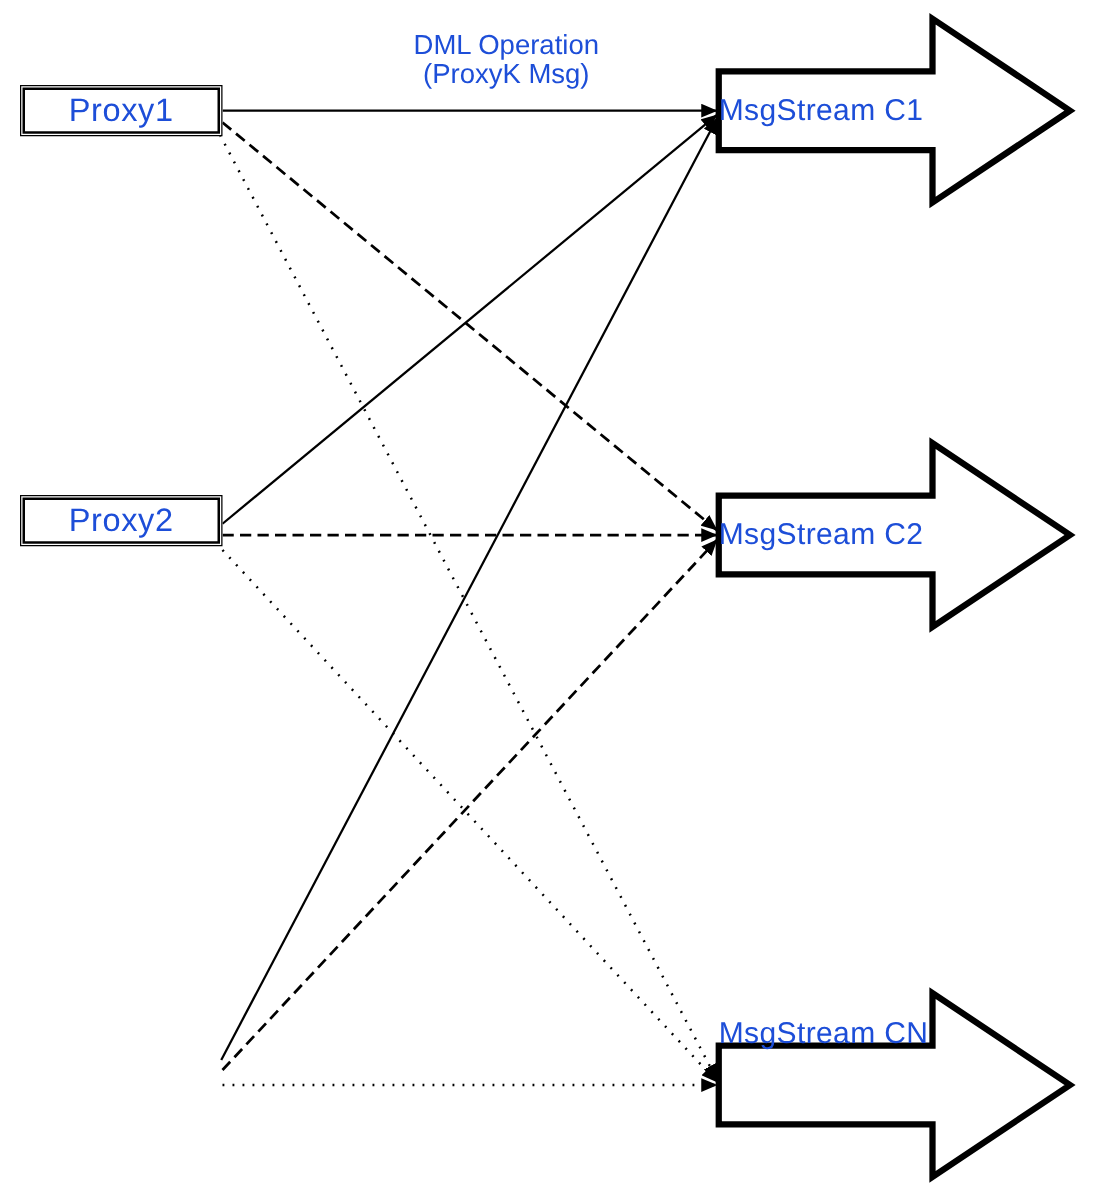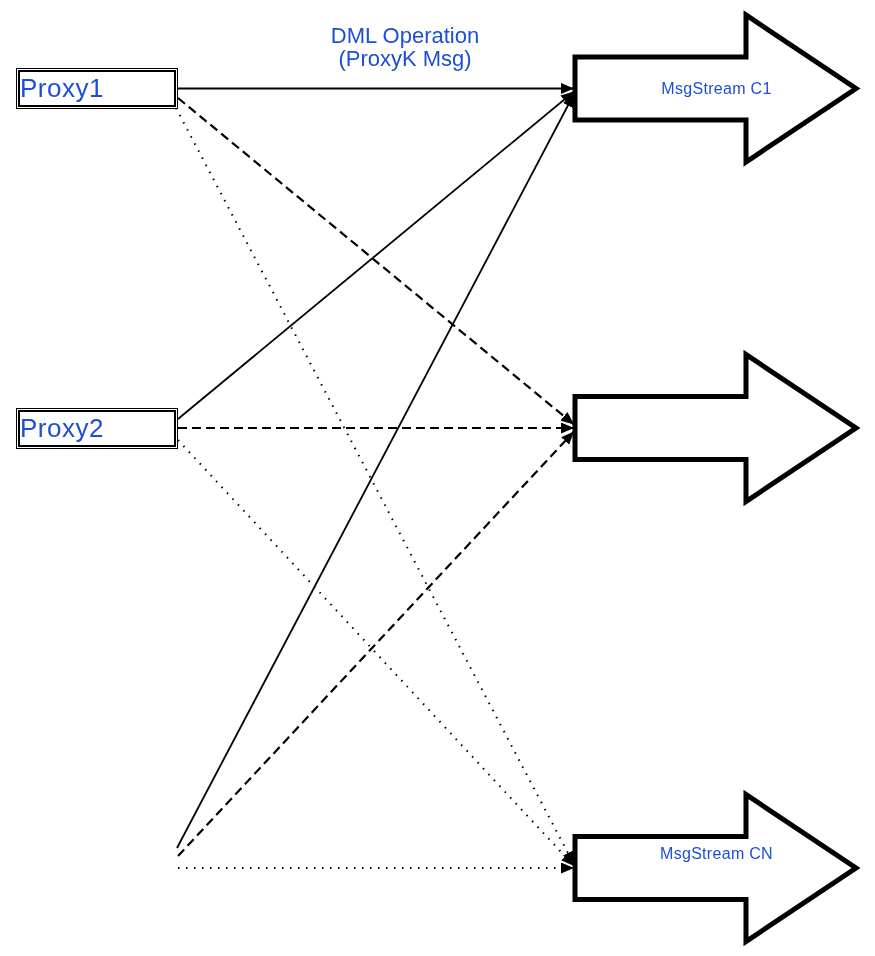--- a/index.html
+++ b/index.html
@@ -32,34 +32,33 @@
     box-sizing: border-box;
     border: 1px solid #000000;
     background: #ffffff;
   }
   .proxy-inner {
     position: absolute;
     inset: 1px;
     border: 2px solid #000000;
     display: flex;
     align-items: center;
-    justify-content: flex-start;
+    justify-content: center;
     font-size: 26px;
     letter-spacing: 0.5px;
     background: #ffffff;
   }
 
   .stream-label {
     position: absolute;
     left: 575px;
     width: 283px;
     height: 30px;
     line-height: 30px;
-    text-align: center;
-    font-size: 16px;
+    font-size: 24px;
     letter-spacing: 0.3px;
     pointer-events: none;
   }
 
   .title-label {
     position: absolute;
     left: 285px;
     top: 24px;
     width: 240px;
     text-align: center;
@@ -103,22 +102,23 @@
   <div class="title-label">
     <div>DML Operation</div>
     <div>(ProxyK Msg)</div>
   </div>
 
   <div class="proxy-box" style="top:68px">
     <div class="proxy-inner">
       <span>Proxy1</span>
     </div>
   </div>
-  <div class="proxy-box" style="top:408px">
+  <div class="proxy-box" style="top:396px">
     <div class="proxy-inner">
       <span>Proxy2</span>
     </div>
   </div>
 
   <div class="stream-label" style="top:73.5px">MsgStream C1</div>
-  <div class="stream-label" style="top:839px">MsgStream CN</div>
+  <div class="stream-label" style="top:413px">MsgStream C2</div>
+  <div class="stream-label" style="top:812px">MsgStream CN</div>
 
 </div>
 
 </body></html>

